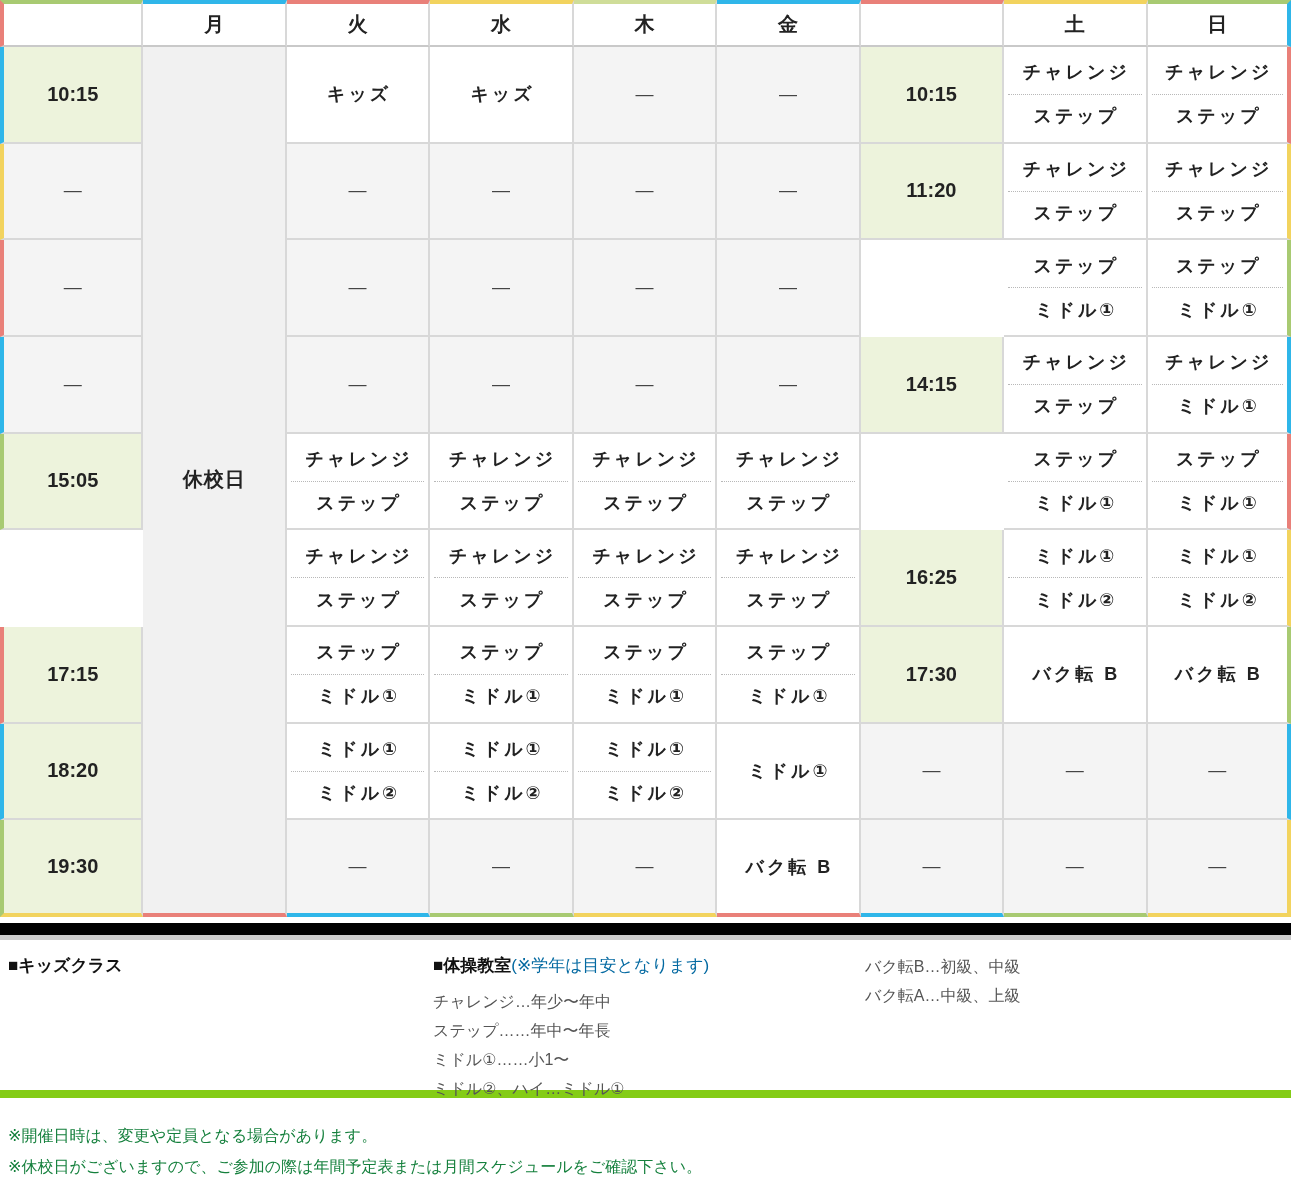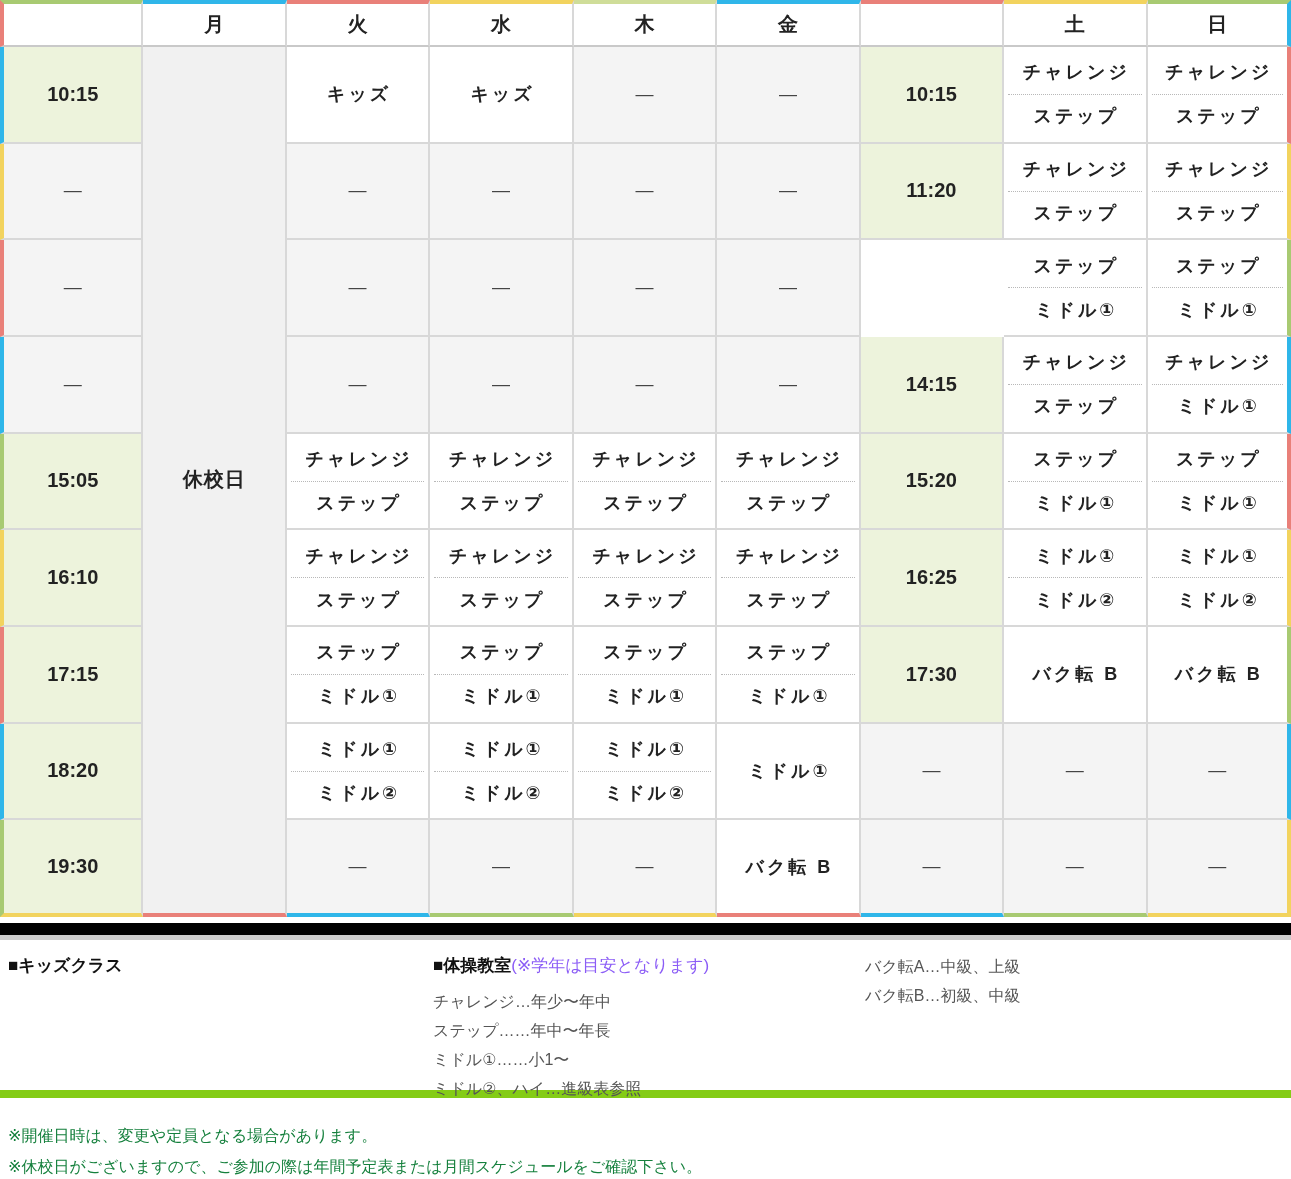--- a/index.html
+++ b/index.html
@@ -52,21 +52,21 @@
   }
   .legend{
     display:flex;box-sizing:border-box;height:158px;
     padding:12px 8px 0 8px;border-bottom:8px solid #84cc16;background:#fff;
   }
   .legend-col{box-sizing:border-box;}
   .legend-col-0{width:425px;}
   .legend-col-1{width:432px;}
   .legend-col-2{flex:1;}
   .legend-heading{font-size:17px;font-weight:bold;color:#111;margin:2px 0 10px 0;}
-  .legend-heading .hnote{font-weight:normal;color:#8b5cf6;}
+  .legend-heading .hnote{font-weight:normal;color:#0369a1;}
   .legend-line{font-size:16px;color:#555;line-height:29px;}
   .notes{padding:22px 8px 0 8px;}
   .note-line{font-size:16px;color:#15803d;line-height:31px;}
 </style>
 </head>
 <body>
 
 <div class="page">
   <div class="schedule" id="schedule">
       <div class="cell header-cell" style="border-top: 4px solid rgb(168, 202, 114); border-left: 4px solid rgb(233, 128, 121); grid-area: 1 / 1;"></div>
@@ -144,30 +144,28 @@
         <div class="half bottom">ステップ</div>
       </div>
       <div class="cell split-cell" style="grid-area: 6 / 5;">
         <div class="half top">チャレンジ</div>
         <div class="half bottom">ステップ</div>
       </div>
       <div class="cell split-cell" style="grid-area: 6 / 6;">
         <div class="half top">チャレンジ</div>
         <div class="half bottom">ステップ</div>
       </div>
-      <div class="cell time-cell" style="grid-area: 6 / 7;">15:20</div>
       <div class="cell split-cell" style="grid-area: 6 / 8;">
         <div class="half top">ステップ</div>
         <div class="half bottom">ミドル①</div>
       </div>
       <div class="cell split-cell" style="border-right: 4px solid rgb(233, 128, 121); grid-area: 6 / 9;">
         <div class="half top">ステップ</div>
         <div class="half bottom">ミドル①</div>
       </div>
-      <div class="cell time-cell" style="border-left: 4px solid rgb(242, 211, 94); grid-area: 7 / 1;">16:10</div>
       <div class="cell split-cell" style="grid-area: 7 / 3;">
         <div class="half top">チャレンジ</div>
         <div class="half bottom">ステップ</div>
       </div>
       <div class="cell split-cell" style="grid-area: 7 / 4;">
         <div class="half top">チャレンジ</div>
         <div class="half bottom">ステップ</div>
       </div>
       <div class="cell split-cell" style="grid-area: 7 / 5;">
         <div class="half top">チャレンジ</div>
@@ -235,24 +233,24 @@
   <div class="separator-bar"></div>
   <div class="legend" id="legend">
       <div class="legend-col legend-col-0">
         <div class="legend-heading"><span>■キッズクラス</span><span class="hnote"></span></div>
       </div>
       <div class="legend-col legend-col-1">
         <div class="legend-heading"><span>■体操教室</span><span class="hnote">(※学年は目安となります)</span></div>
         <div class="legend-line">チャレンジ…年少〜年中</div>
         <div class="legend-line">ステップ……年中〜年長</div>
         <div class="legend-line">ミドル①……小1〜</div>
-        <div class="legend-line">ミドル②、ハイ…進級表参照</div>
+        <div class="legend-line">ミドル②、ハイ…ミドル①</div>
       </div>
       <div class="legend-col legend-col-2">
+        <div class="legend-line">バク転B…初級、中級</div>
         <div class="legend-line">バク転A…中級、上級</div>
-        <div class="legend-line">バク転B…初級、中級</div>
       </div>
     </div>
   <div class="notes" id="notes">
       <div class="note-line">※開催日時は、変更や定員となる場合があります。</div>
       <div class="note-line">※休校日がございますので、ご参加の際は年間予定表または月間スケジュールをご確認下さい。</div>
     </div>
 </div>
 
 </body></html>

